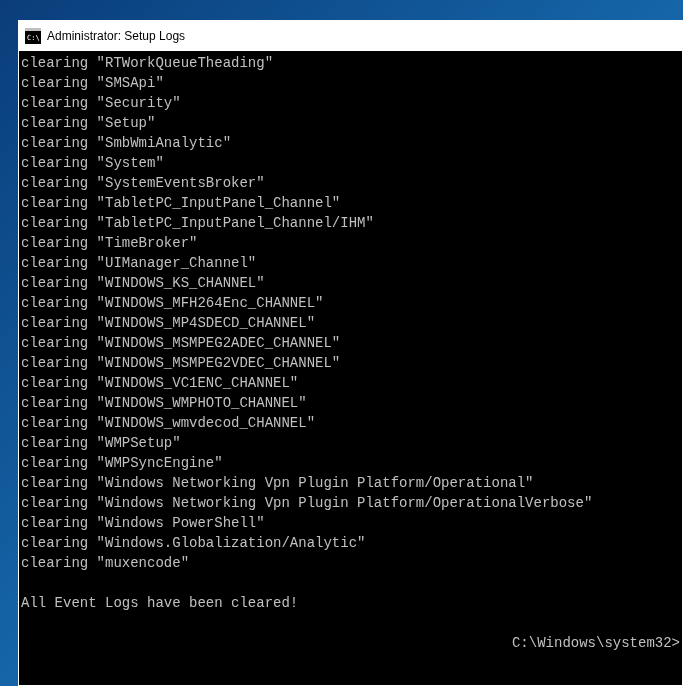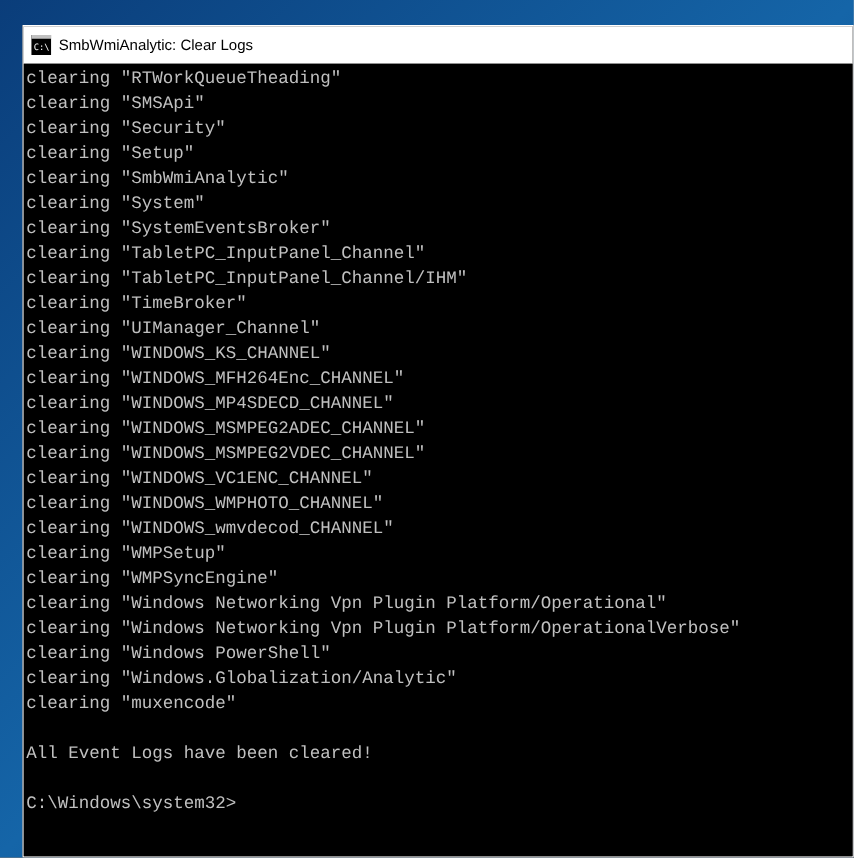--- a/index.html
+++ b/index.html
@@ -55,31 +55,32 @@
       font-family: Consolas, "Courier New", monospace;
     }
     .terminal-line {
       display: block;
     }
     .empty-line {
       height: 20px;
     }
     .prompt-line {
       display: block;
+      text-align: right;
     }
   </style>
 </head>
 <body>
 
 <div class="window">
   <div class="titlebar">
     <span class="titlebar-icon">
       <svg width="16" height="16" viewBox="0 0 16 16">
         <rect x="0" y="0" width="16" height="16" fill="#000"></rect>
         <rect x="0" y="0" width="16" height="3" fill="#c0c0c0"></rect>
         <rect x="1" y="4" width="14" height="11" fill="#000"></rect>
         <text x="2" y="12" font-size="7" fill="#fff" font-family="monospace">C:\</text>
       </svg>
     </span>
-    <span class="titlebar-title">SmbWmiAnalytic: Clear Logs</span>
+    <span class="titlebar-title">Administrator: Setup Logs</span>
   </div>
   <div class="terminal-content" id="terminal-body"><span class="terminal-line">clearing "RTWorkQueueTheading"</span><span class="terminal-line">clearing "SMSApi"</span><span class="terminal-line">clearing "Security"</span><span class="terminal-line">clearing "Setup"</span><span class="terminal-line">clearing "SmbWmiAnalytic"</span><span class="terminal-line">clearing "System"</span><span class="terminal-line">clearing "SystemEventsBroker"</span><span class="terminal-line">clearing "TabletPC_InputPanel_Channel"</span><span class="terminal-line">clearing "TabletPC_InputPanel_Channel/IHM"</span><span class="terminal-line">clearing "TimeBroker"</span><span class="terminal-line">clearing "UIManager_Channel"</span><span class="terminal-line">clearing "WINDOWS_KS_CHANNEL"</span><span class="terminal-line">clearing "WINDOWS_MFH264Enc_CHANNEL"</span><span class="terminal-line">clearing "WINDOWS_MP4SDECD_CHANNEL"</span><span class="terminal-line">clearing "WINDOWS_MSMPEG2ADEC_CHANNEL"</span><span class="terminal-line">clearing "WINDOWS_MSMPEG2VDEC_CHANNEL"</span><span class="terminal-line">clearing "WINDOWS_VC1ENC_CHANNEL"</span><span class="terminal-line">clearing "WINDOWS_WMPHOTO_CHANNEL"</span><span class="terminal-line">clearing "WINDOWS_wmvdecod_CHANNEL"</span><span class="terminal-line">clearing "WMPSetup"</span><span class="terminal-line">clearing "WMPSyncEngine"</span><span class="terminal-line">clearing "Windows Networking Vpn Plugin Platform/Operational"</span><span class="terminal-line">clearing "Windows Networking Vpn Plugin Platform/OperationalVerbose"</span><span class="terminal-line">clearing "Windows PowerShell"</span><span class="terminal-line">clearing "Windows.Globalization/Analytic"</span><span class="terminal-line">clearing "muxencode"</span><div class="empty-line"></div><span class="terminal-line">All Event Logs have been cleared!</span><div class="empty-line"></div><span class="prompt-line"><span>C:\Windows\system32&gt;</span></span></div>
 </div>
 
 </body></html>

